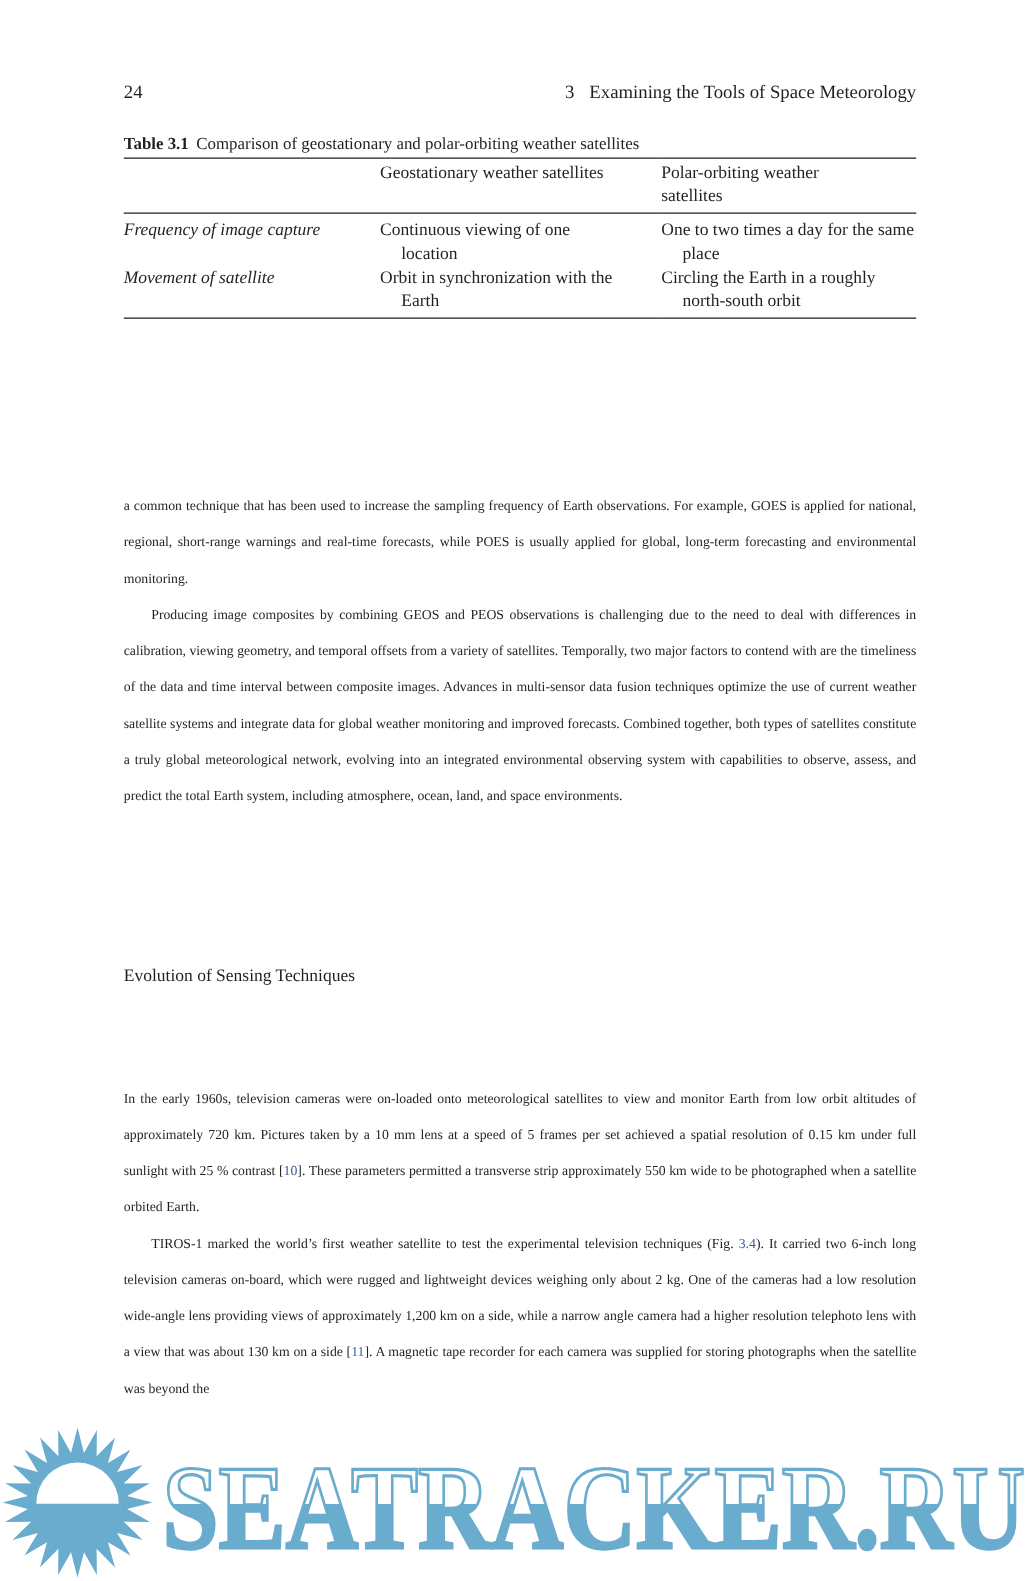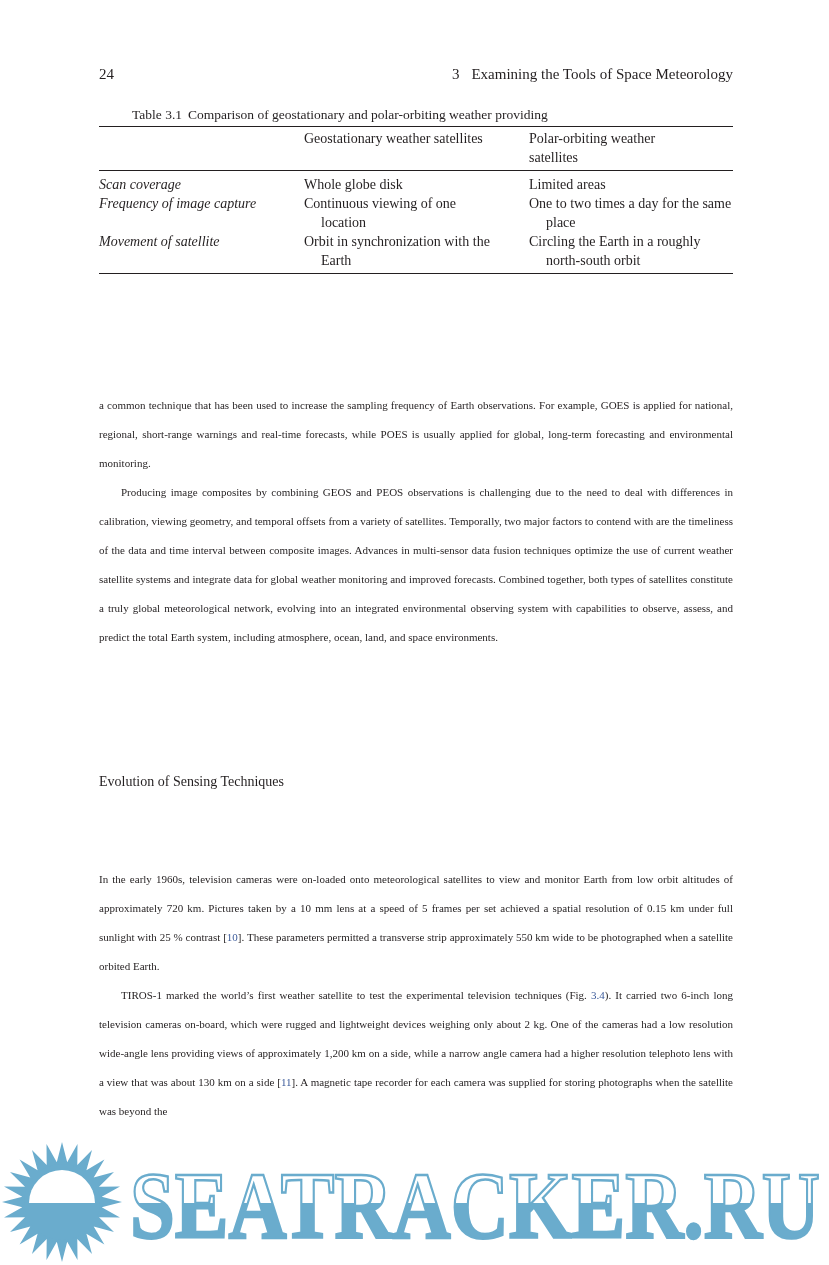--- a/index.html
+++ b/index.html
@@ -13,21 +13,21 @@
     position: absolute; top: 64px; left: 0; width: 634px;
     font-size: 15px; line-height: 20px;
   }
   .running-head .folio { position: absolute; left: 0; }
   .running-head .chap { position: absolute; right: 0; }
   .running-head .chap .num { margin-right: 12px; }
 
   .table-caption {
     position: absolute; top: 106px; left: 0; font-size: 13.5px; line-height: 18px;
   }
-  .table-caption .lbl { font-weight: normal; margin-right: 6px; margin-left: 33px; }
+  .table-caption .lbl { font-weight: bold; margin-right: 6px; }
 
   table.sat {
     position: absolute; top: 126px; left: 0; width: 634px;
     border-collapse: collapse; font-size: 14px; line-height: 19px;
   }
   table.sat thead tr { border-top: 1px solid #231f20; border-bottom: 1.5px solid #231f20; }
   table.sat tbody tr:last-child { border-bottom: 1px solid #231f20; }
   table.sat th { font-weight: normal; text-align: left; vertical-align: top; padding: 2px 0 3px 0; }
   table.sat td { vertical-align: top; padding: 0; }
   table.sat tbody tr:first-child td { padding-top: 4px; }
@@ -63,43 +63,34 @@
 <div class="page">
 
   <div class="running-head">
     <span class="folio">24</span>
     <span class="chap">
       <span class="num">3</span><span>Examining the Tools of Space Meteorology</span>
     </span>
   </div>
 
   <div class="table-caption">
-    <span class="lbl">Table 3.1</span><span>Comparison of geostationary and polar-orbiting weather providing</span>
+    <span class="lbl">Table 3.1</span><span>Comparison of geostationary and polar-orbiting weather satellites</span>
   </div>
 
   <table class="sat">
     <thead>
       <tr>
         <th class="c1"></th>
         <th class="c2">Geostationary weather satellites</th>
         <th class="c3">
             <span style="display:block;padding-left:0;padding-right:40px;">Polar-orbiting weather satellites</span>
           </th>
       </tr>
     </thead>
     <tbody>
-      <tr>
-        <td class="c1">Scan coverage</td>
-        <td class="c2">
-            <span class="hang">Whole globe disk</span>
-          </td>
-        <td class="c3">
-            <span class="hang">Limited areas</span>
-          </td>
-      </tr>
       <tr>
         <td class="c1">Frequency of image capture</td>
         <td class="c2">
             <span class="hang" style="padding-right:40px">Continuous viewing of one location</span>
           </td>
         <td class="c3">
             <span class="hang">One to two times a day for the same place</span>
           </td>
       </tr>
       <tr>

